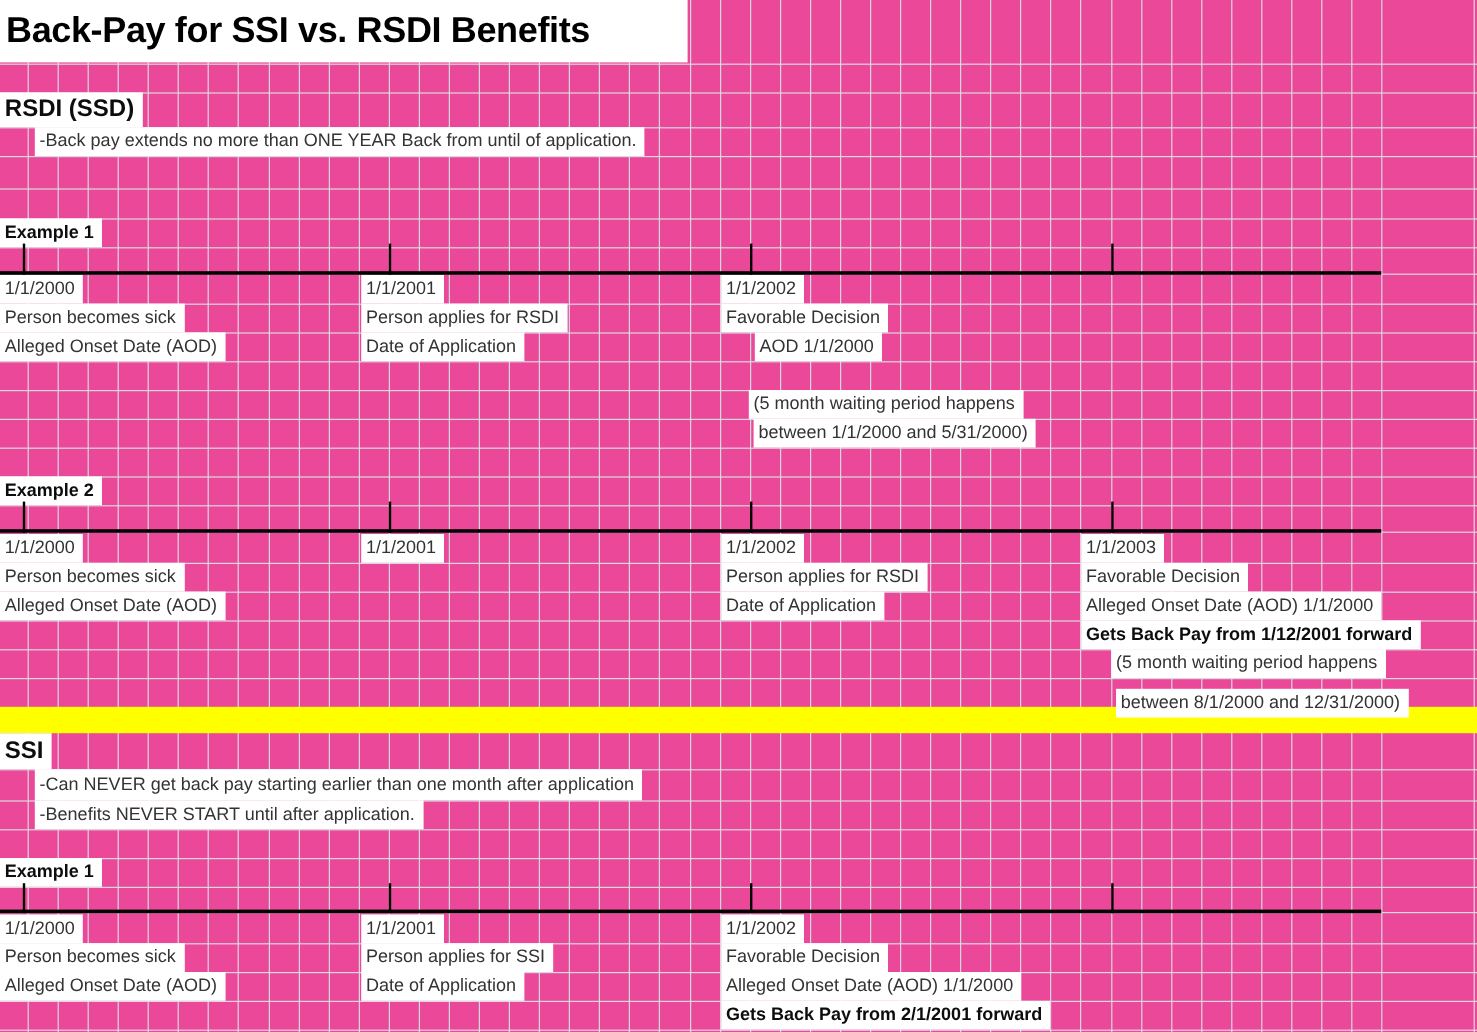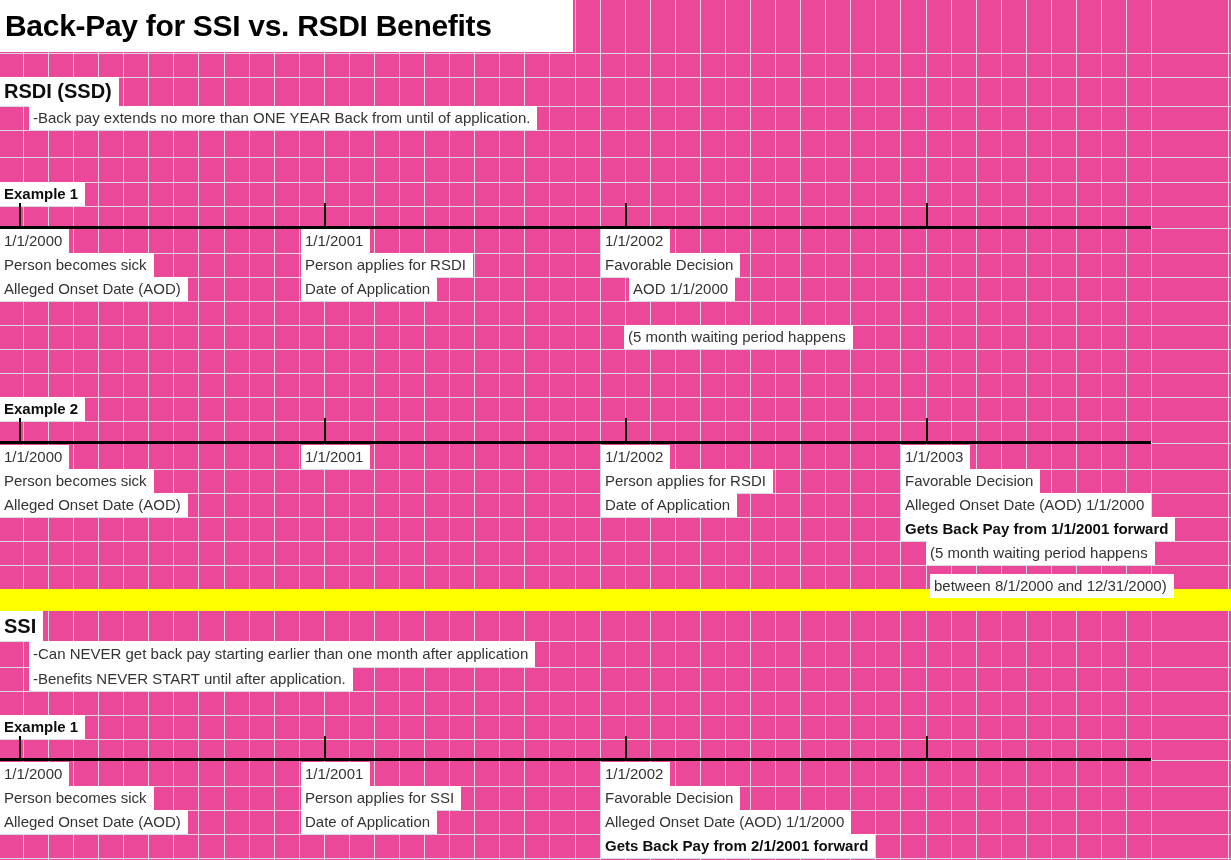--- a/index.html
+++ b/index.html
@@ -145,33 +145,34 @@
   <div class="cell" style="left:0;top:229px;">1/1/2000</div>
   <div class="cell" style="left:301px;top:229px;">1/1/2001</div>
   <div class="cell" style="left:601px;top:229px;">1/1/2002</div>
   <div class="cell" style="left:0;top:253px;">Person becomes sick</div>
   <div class="cell" style="left:301px;top:253px;">Person applies for RSDI</div>
   <div class="cell" style="left:601px;top:253px;">Favorable Decision</div>
   <div class="cell" style="left:0;top:277px;">Alleged Onset Date (AOD)</div>
   <div class="cell" style="left:301px;top:277px;">Date of Application</div>
   <div class="cell" style="left:601px;top:277px;margin-left:28px;">AOD 1/1/2000</div>
   <div class="cell" style="left:624px;top:325px;">(5 month waiting period happens</div>
+  <div class="cell" style="left:628px;top:349px;">between 1/1/2000 and 5/31/2000)</div>
 
   <div class="cell b" style="left:0;top:397px;">Example 2</div>
   <div class="cell" style="left:0;top:445px;">1/1/2000</div>
   <div class="cell" style="left:301px;top:445px;">1/1/2001</div>
   <div class="cell" style="left:601px;top:445px;">1/1/2002</div>
   <div class="cell" style="left:901px;top:445px;">1/1/2003</div>
   <div class="cell" style="left:0;top:469px;">Person becomes sick</div>
   <div class="cell" style="left:601px;top:469px;">Person applies for RSDI</div>
   <div class="cell" style="left:901px;top:469px;">Favorable Decision</div>
   <div class="cell" style="left:0;top:493px;">Alleged Onset Date (AOD)</div>
   <div class="cell" style="left:601px;top:493px;">Date of Application</div>
   <div class="cell" style="left:901px;top:493px;">Alleged Onset Date (AOD) 1/1/2000</div>
-  <div class="cell b" style="left:901px;top:517px;">Gets Back Pay from 1/1/2001 forward</div>
+  <div class="cell b" style="left:901px;top:517px;">Gets Back Pay from 1/12/2001 forward</div>
   <div class="cell" style="left:926px;top:541px;">(5 month waiting period happens</div>
   <div class="cell" style="left:930px;top:574px;">between 8/1/2000 and 12/31/2000)</div>
 
   <div class="cell h2" style="left:0;top:611px;height:30px;line-height:30px;">SSI</div>
   <div class="cell" style="left:29px;top:641px;line-height:26px;">-Can NEVER get back pay starting earlier than one month after application</div>
   <div class="cell" style="left:29px;top:667px;">-Benefits NEVER START until after application.</div>
 
   <div class="cell b" style="left:0;top:715px;">Example 1</div>
   <div class="cell" style="left:0;top:762px;">1/1/2000</div>
   <div class="cell" style="left:301px;top:762px;">1/1/2001</div>

